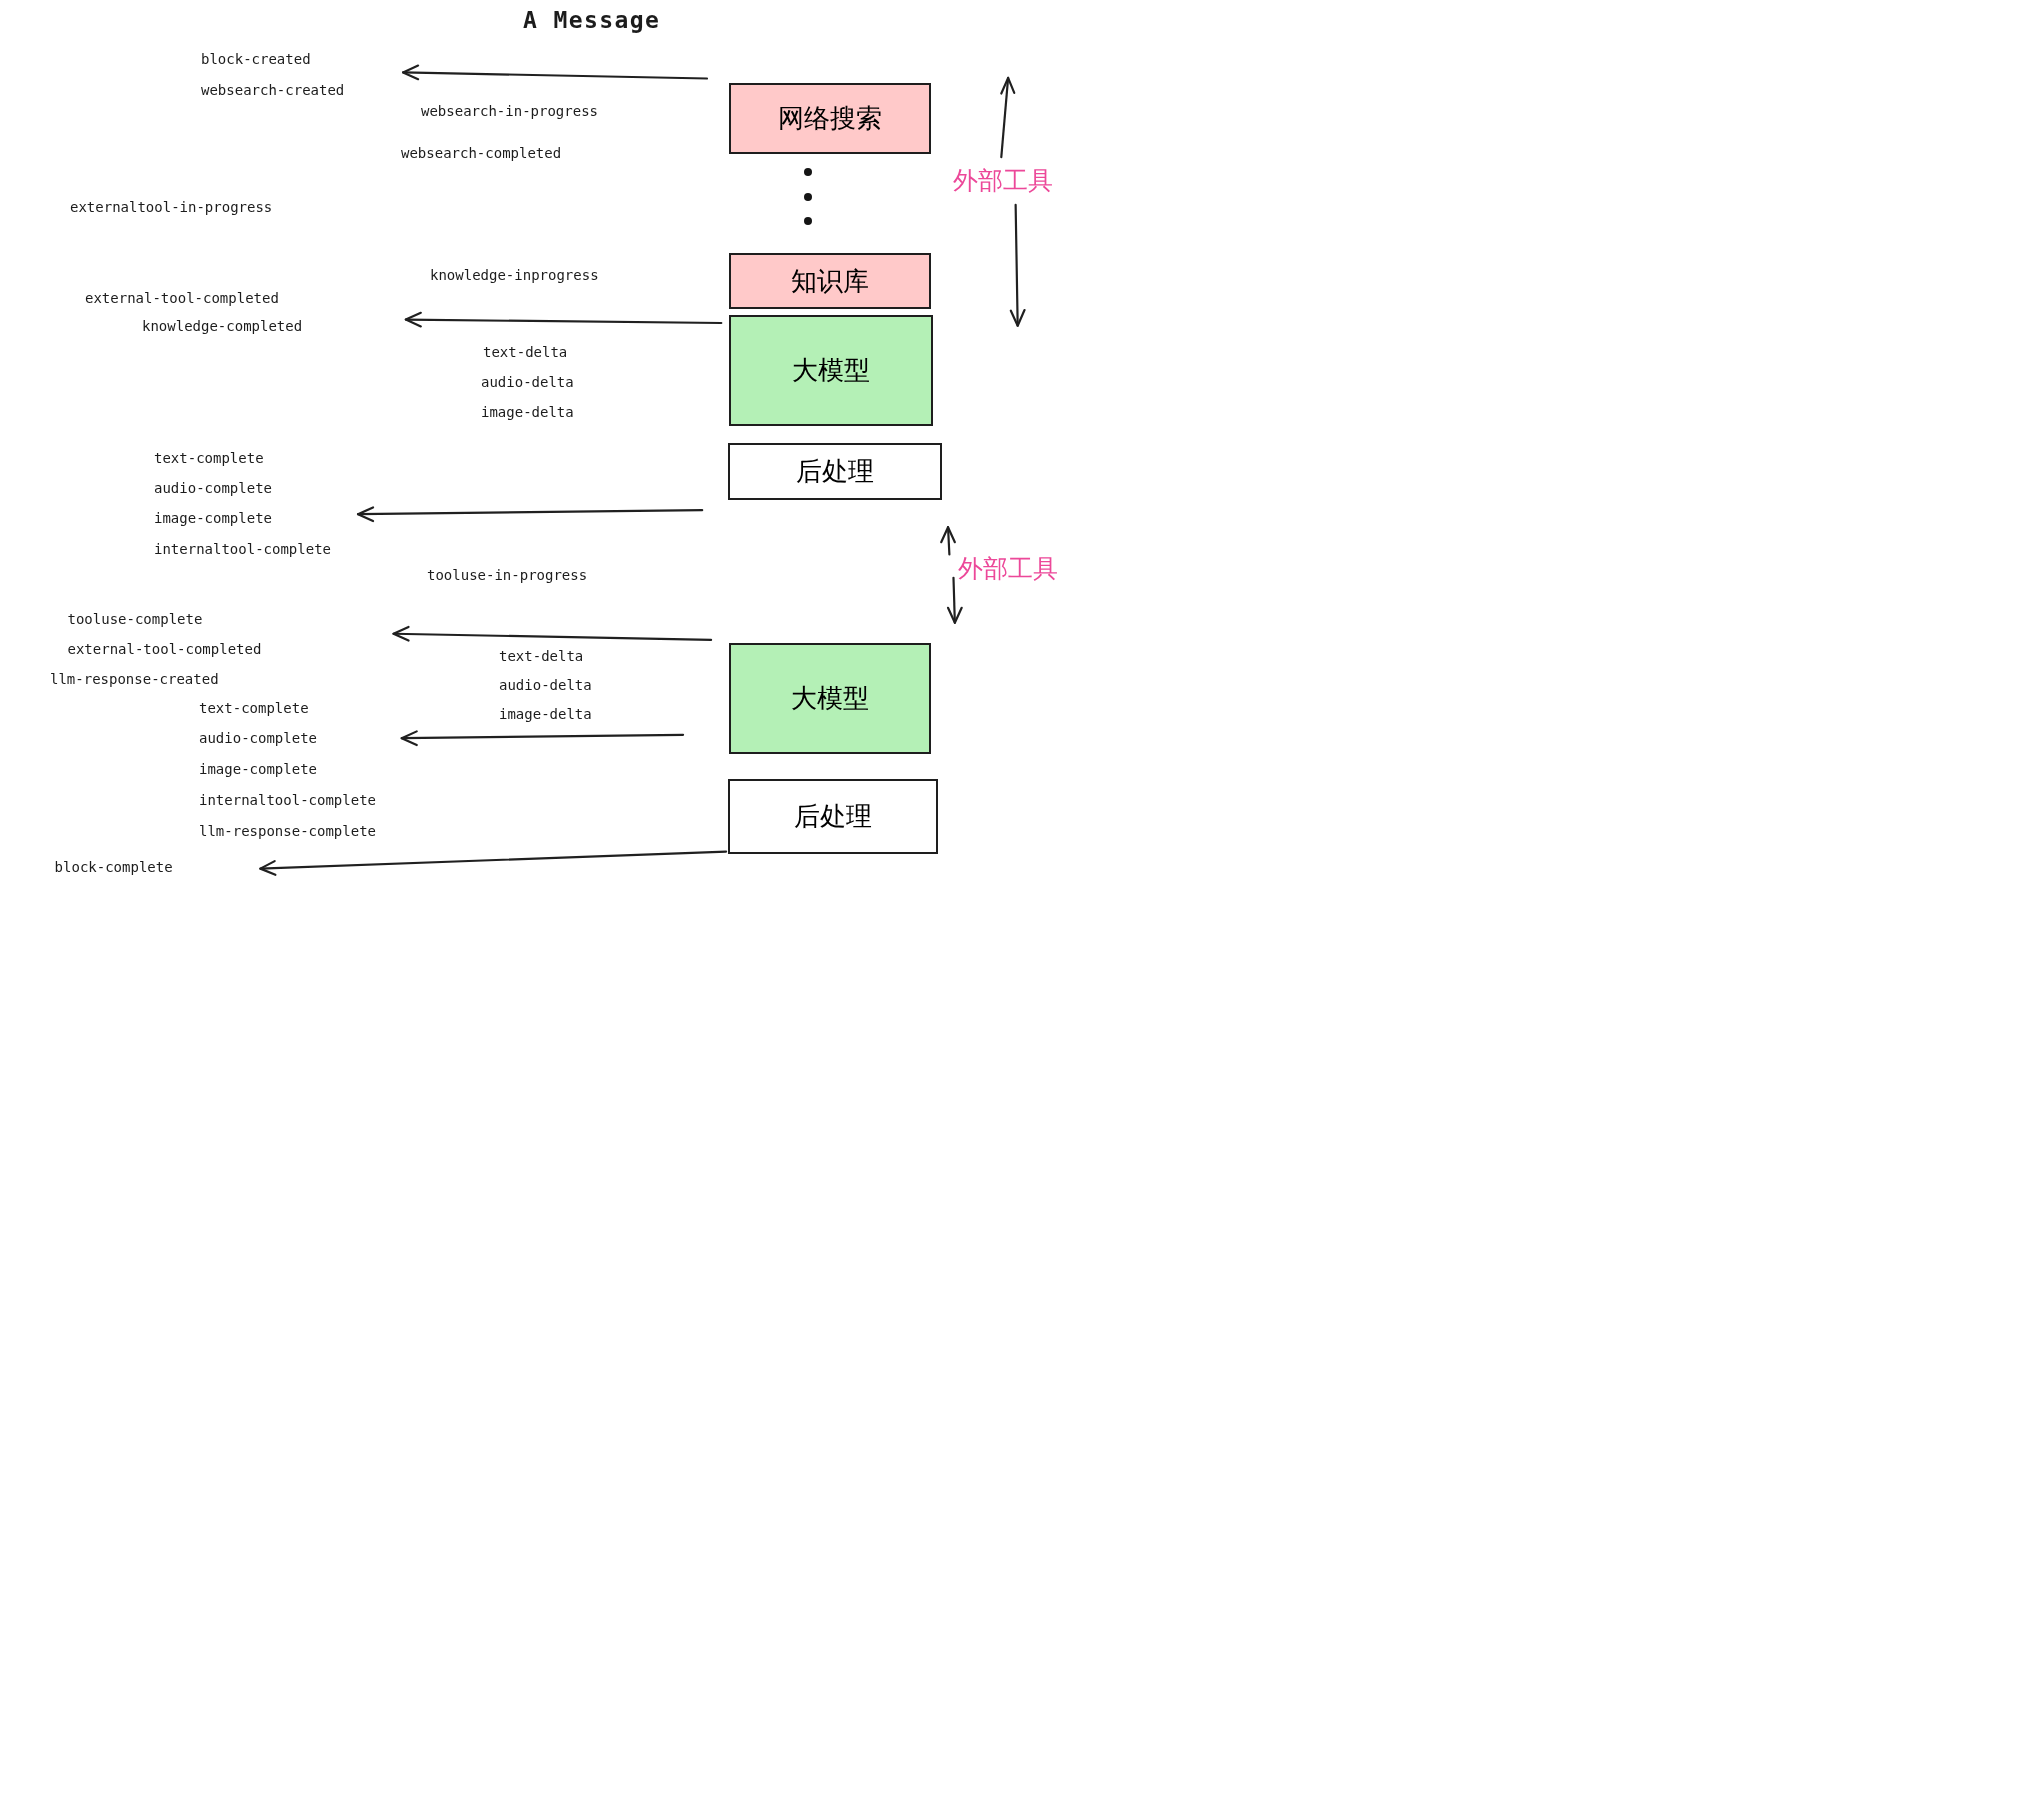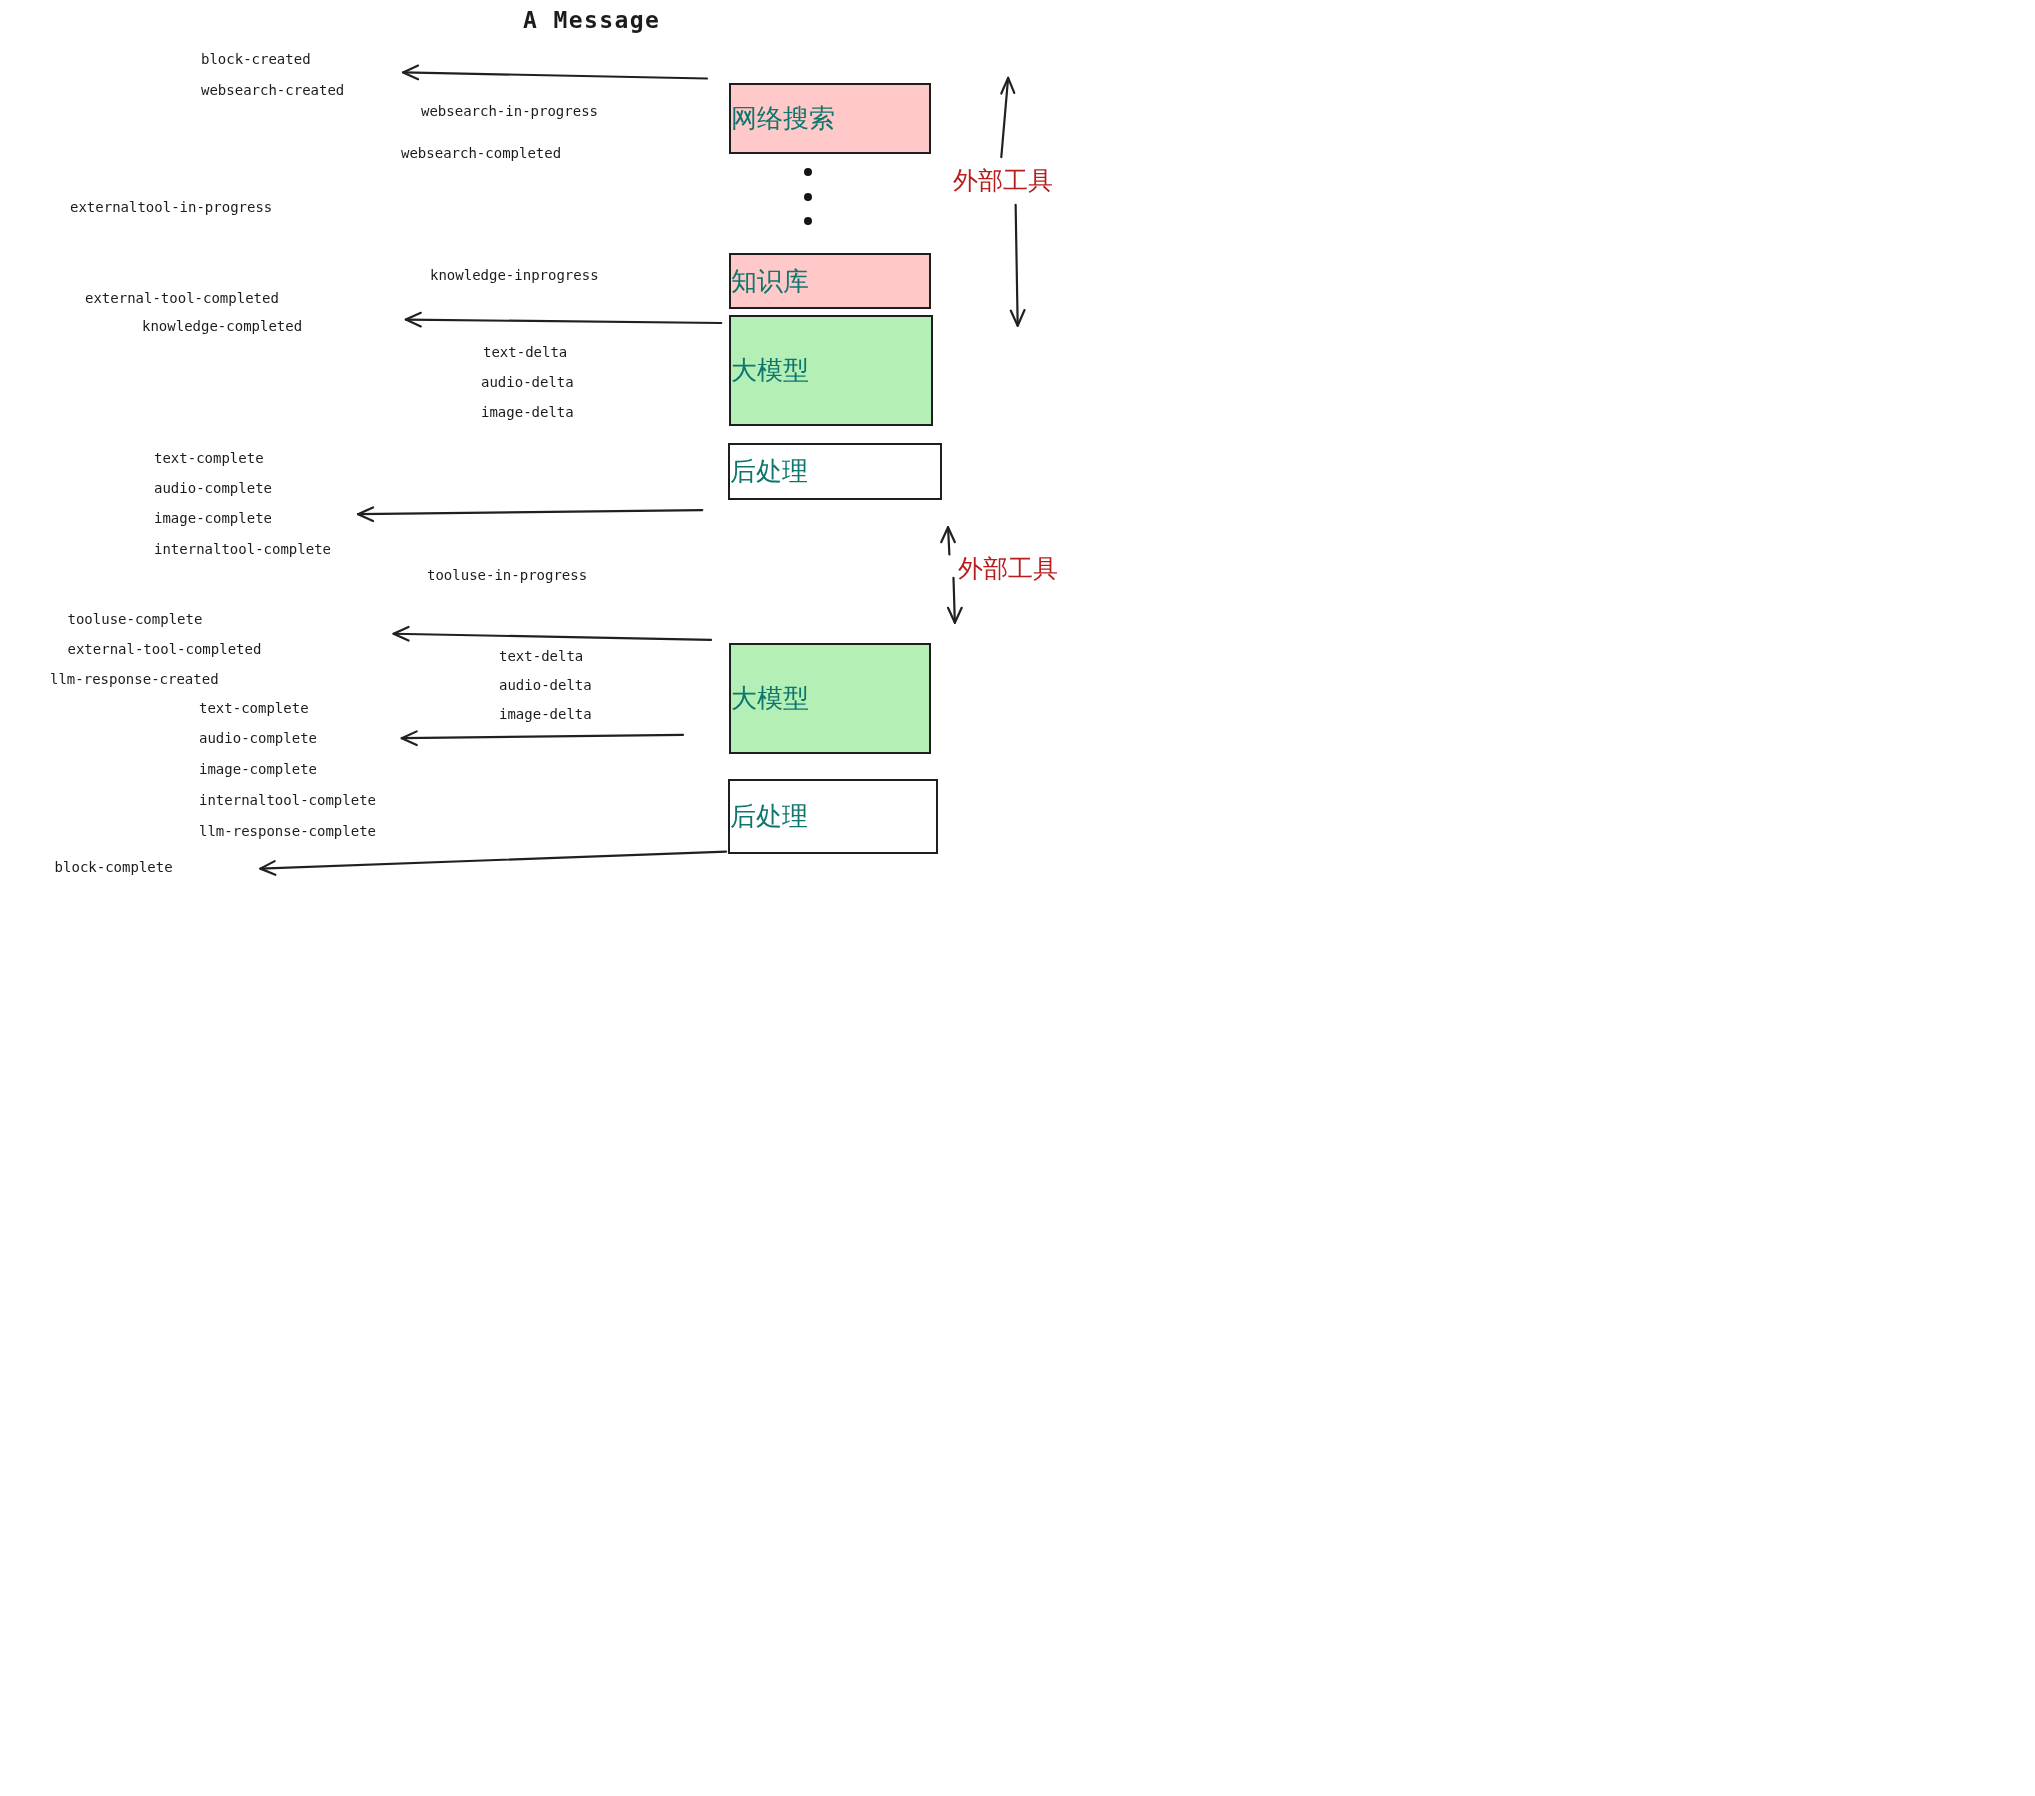--- a/index.html
+++ b/index.html
@@ -12,28 +12,28 @@
   .title {
     position:absolute; left:478px; top:6.8px; font-size:23px; font-weight:bold;
     white-space:nowrap; letter-spacing:1.4px;
   }
   .ev {
     position:absolute; font-size:14px; line-height:27px; white-space:nowrap;
     font-weight:500;
   }
   .box {
     position:absolute; box-sizing:border-box; border:2.4px solid #1e1e1e;
-    display:flex; align-items:center; 
+    display:flex; align-items:center; justify-content:center;
     font-family:"DejaVu Sans","Liberation Sans",sans-serif;
-    font-size:26px; font-weight:500; color:#0f766e;
+    font-size:26px; font-weight:500; color:#000000;
   }
   .box.mono { font-family:"DejaVu Sans Mono","Liberation Mono",monospace; font-size:24.6px; }
   .side-label {
     position:absolute; font-family:Liberation Sans, sans-serif;
-    font-size:25px; white-space:nowrap; color:#b91c1c;
+    font-size:25px; white-space:nowrap; color:#ec4899;
   }
   .dot { position:absolute; width:8.2px; height:8.2px; border-radius:50%; background:#151515; }
   svg.arrow-layer { position:absolute; left:0; top:0; width:1018px; height:898px; pointer-events:none; }
   svg.arrow-layer * { stroke:#202020; stroke-width:3.2; fill:none; stroke-linecap:round; stroke-linejoin:round; }
 </style>
 </head>
 <body>
 
 <div class="canvas">
 

